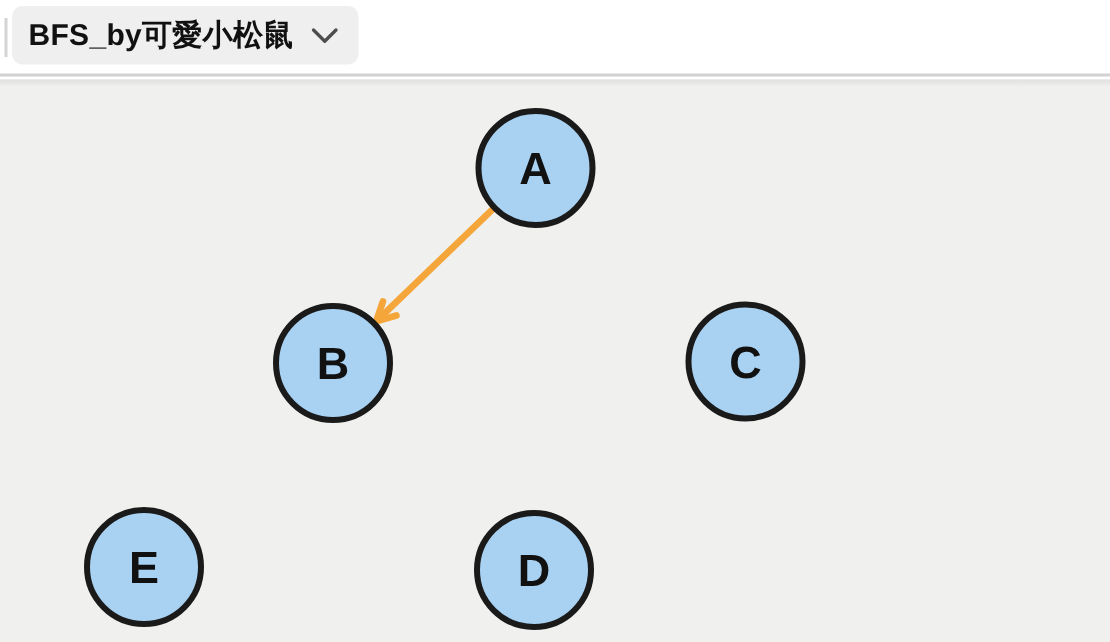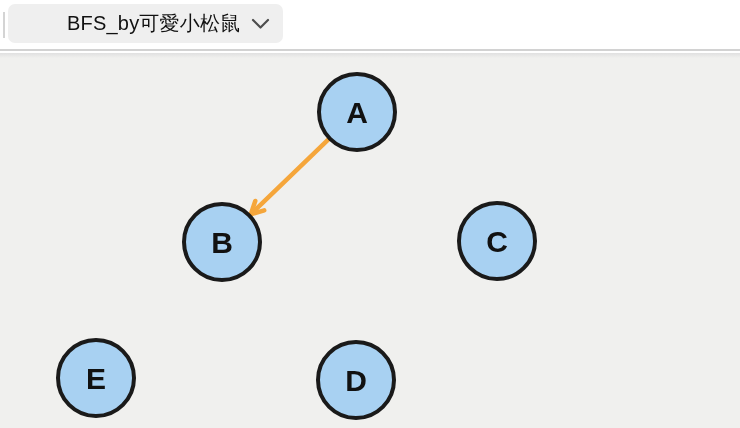--- a/index.html
+++ b/index.html
@@ -35,25 +35,24 @@
     background: #efefef;
     border-radius: 7px;
     display: flex;
     align-items: center;
     gap: 11px;
     cursor: pointer;
     border: none;
   }
   .file-tab-label {
     font-size: 20px;
-    font-weight: 400;
+    font-weight: 700;
     color: #111111;
     letter-spacing: 0.2px;
     white-space: nowrap;
-    margin-left: 48px;
   }
   .chevron { display: block; }
   .canvas-area {
     position: absolute;
     top: 53px; left: 0;
     width: 740px; height: 375px;
     background: #f0f0ee;
   }
   .canvas-top-shadow {
     position: absolute;

